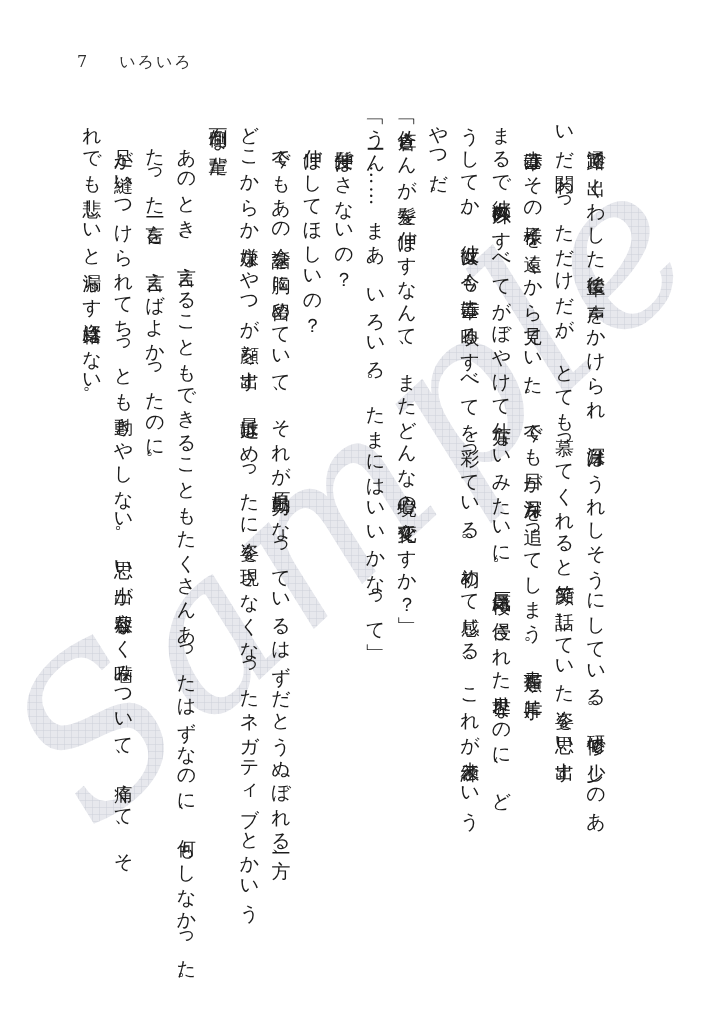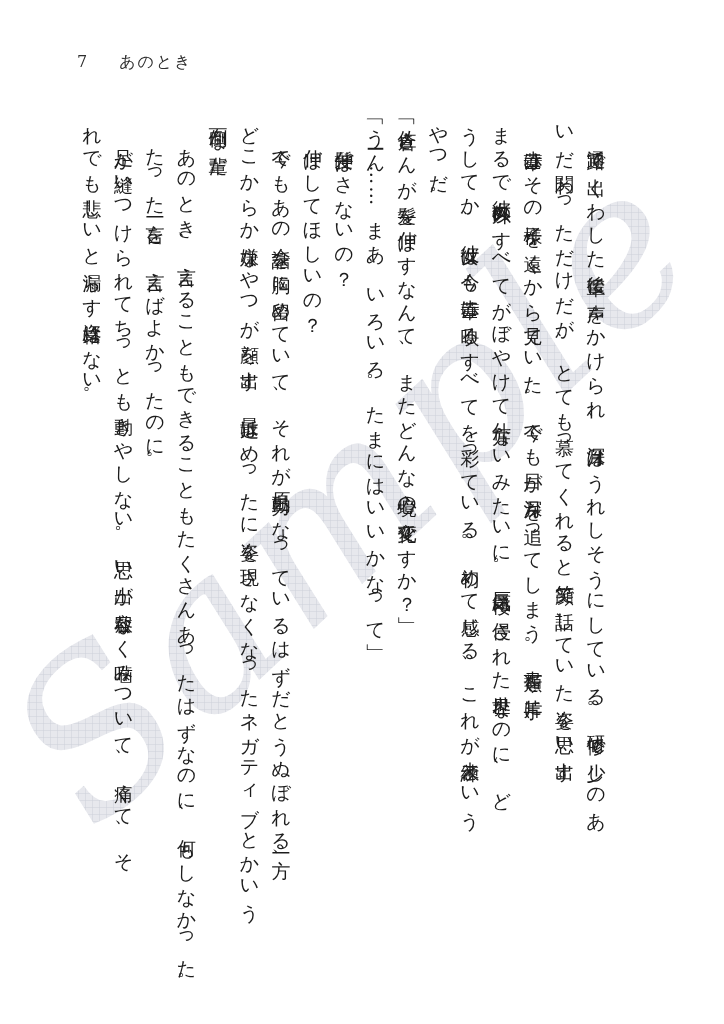--- a/index.html
+++ b/index.html
@@ -48,21 +48,21 @@
         <path d="M0 0H7M0 0V7" stroke="#cdd0d9" stroke-width="1" fill="none"></path>
       </pattern>
     </defs>
     <g transform="translate(365 506) rotate(-43)">
       <text x="0" y="55" text-anchor="middle" font-family="DejaVu Serif, Liberation Serif, serif" font-style="italic" font-size="210" letter-spacing="8" fill="url(#gridpat)">Sample</text>
     </g>
   </svg>
 
   <div class="header">
     <span>7</span>
-    <span>あのとき</span>
+    <span>いろいろ</span>
   </div>
 
   <div class="text-block">
       <div class="tline indent">通路で出くわした後輩に声をかけられ、深月はうれしそうにしている。研修で少しのあ</div>
       <div class="tline">いだ関わっただけだが、とても慕ってくれると笑顔で話していた姿を思い出す。</div>
       <div class="tline indent">赤葦はその様子を遠くから見ていた。今でも目が深月を追ってしまう。書類を片手に、</div>
       <div class="tline">まるで彼女以外のすべてがぼやけて仕方ないみたいに。蜃気楼に侵された世界なのに、ど</div>
       <div class="tline">うしてか、彼女は今も赤葦に映るすべてを彩っている。初めて感じる、これが未練という</div>
       <div class="tline">やつだ。</div>
       <div class="tline">「佐倉さんが髪を伸ばすなんて、またどんな心境の変化ですか？」</div>

